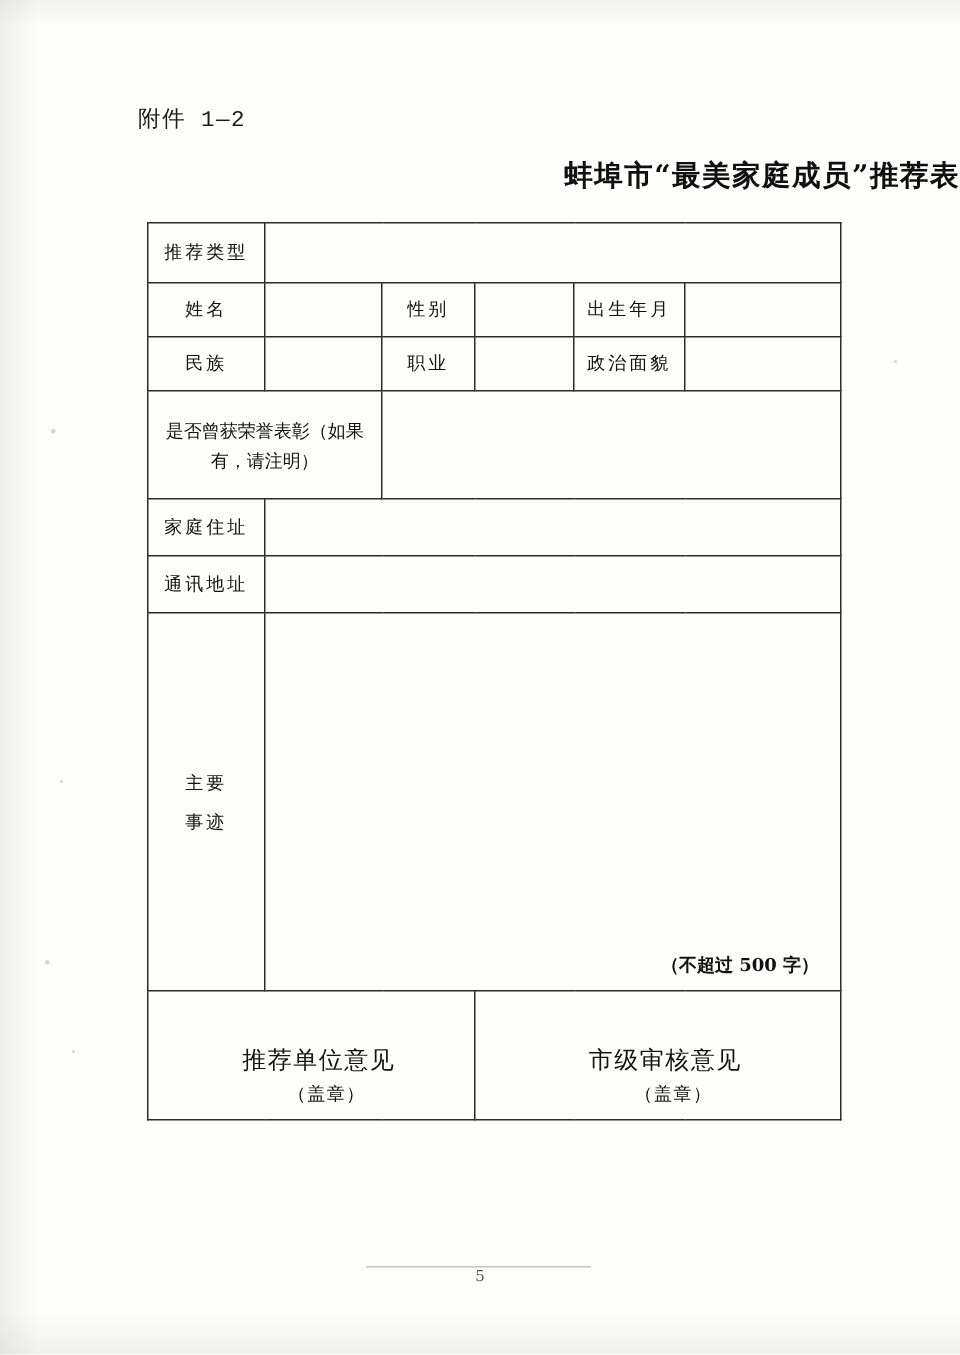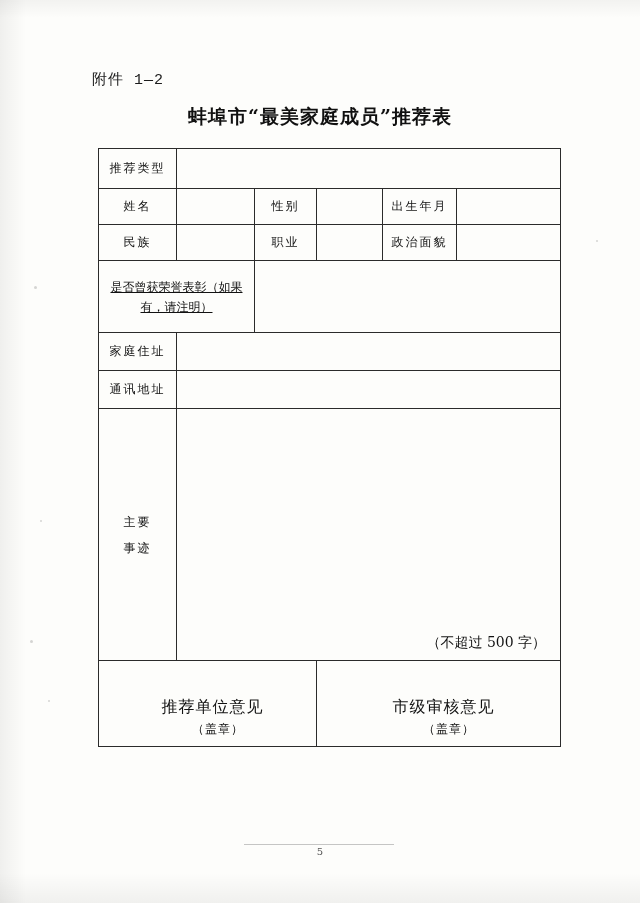--- a/index.html
+++ b/index.html
@@ -46,21 +46,21 @@
     font-size: 15px;
     letter-spacing: 1px;
     font-family: Liberation Mono, monospace;
     color: #1b1b1b;
   }
   .doc-title {
     position: absolute;
     left: 0;
     right: 0;
     top: 104px;
-    text-align: center;
+    text-align: right;
     font-size: 19px;
     font-weight: bold;
     letter-spacing: 1px;
     font-family: "DejaVu Serif", serif;
     color: #101010;
   }
   table.form {
     position: absolute;
     left: 98px;
     top: 148px;
@@ -88,37 +88,37 @@
   .h-mail  { height: 38px; }
   .h-post  { height: 34px; }
   .h-main  { height: 252px; }
   .h-sign  { height: 86px; }
 
   .honor-label {
     font-size: 12px;
     line-height: 20px;
     padding: 4px 6px;
     text-align: center;
-    text-decoration: underline;
   }
   .main-label {
     font-size: 13px;
     line-height: 26px;
     letter-spacing: 2px;
   }
   .main-cell {
     position: relative;
     vertical-align: bottom;
   }
   .word-limit {
     position: absolute;
     right: 14px;
     bottom: 8px;
-    font-size: 14px;
-    font-family: "DejaVu Serif", serif;
+    font-size: 12px;
+    font-family: "DejaVu Serif", serif;
+    font-weight: bold;
   }
   .sign-cell {
     position: relative;
     vertical-align: top;
     text-align: left;
   }
   .sign-title {
     display: block;
     padding: 8px 0 0 10px;
     font-size: 16px;

